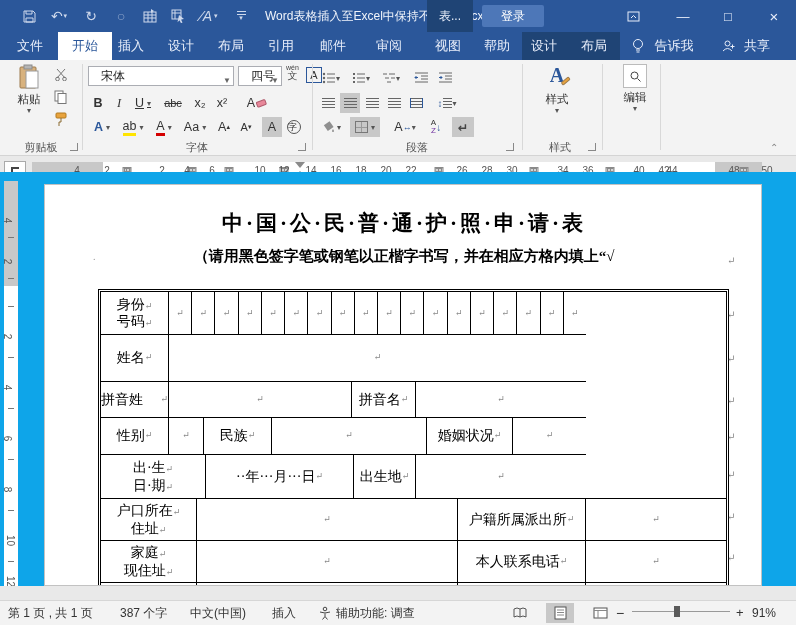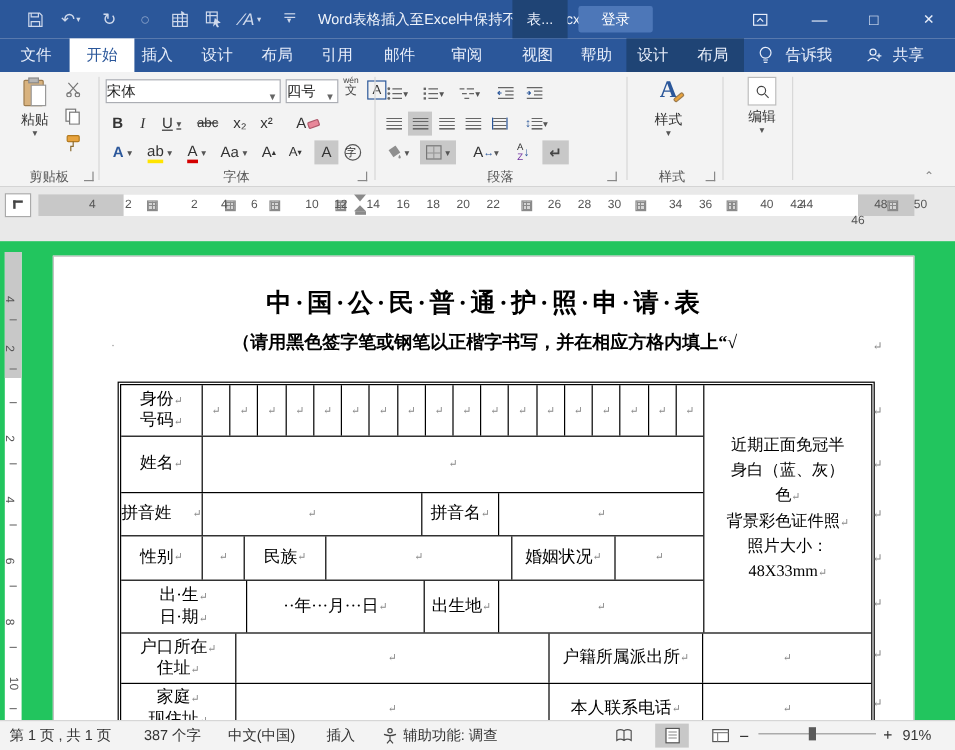--- a/index.html
+++ b/index.html
@@ -22,21 +22,21 @@
   .rtab.active { background:#fff; color:#2b579a; padding:0 14px; transform:translateX(-50%); }
 
   
   .ribbon { position:absolute; left:0; top:60px; width:796px; height:96px; background:#f3f3f3; border-bottom:1px solid #d4d4d4; font-size:12px; color:#333; }
   .gdiv { position:absolute; top:4px; width:1px; height:86px; background:#d8d8d8; }
   .glabel { position:absolute; top:80px; font-size:11px; color:#555; transform:translateX(-50%); white-space:nowrap; }
   .launch { position:absolute; width:8px; height:8px; border-right:1px solid #888; border-bottom:1px solid #888; }
   .bigbtn { position:absolute; top:4px; width:46px; height:74px; display:flex; flex-direction:column; align-items:center; }
   .bigbtn .lbl { font-size:11.5px; color:#333; margin-top:2px; }
   .dArr { font-size:8px; color:#555; line-height:7px; }
-  .combo { position:absolute; height:20px; background:#fff; border:1px solid #abadb3; font-size:12px; line-height:18px; padding-left:0; color:#222; }
+  .combo { position:absolute; height:20px; background:#fff; border:1px solid #abadb3; font-size:12px; line-height:18px; padding-left:12px; color:#222; }
   .combo .ca { position:absolute; right:2px; top:5px; font-size:8px; color:#666; }
   .sbtn { position:absolute; height:20px; display:flex; align-items:center; justify-content:center; color:#333; font-size:12.5px; }
   .sbtn.tog { background:#c8c8c8; }
   .bars { width:13px; height:10px; background:repeating-linear-gradient(to bottom,#666 0 1px,transparent 1px 3px); }
   .gridic { width:13px; height:12px; border:1px solid #777; background:
      linear-gradient(#9a9a9a,#9a9a9a) 50% 0/1px 100% no-repeat,
      linear-gradient(#9a9a9a,#9a9a9a) 0 50%/100% 1px no-repeat; }
 
   
   .rulerrow { position:absolute; left:0; top:156px; width:796px; height:30px; background:#e9e9e9; }
@@ -46,21 +46,21 @@
   .hruler .content { position:absolute; left:71px; top:0; width:612px; height:18px; background:#fff; }
   .hnum { position:absolute; top:3px; font-size:10px; color:#555; transform:translateX(-50%); }
   .hmark { position:absolute; top:5px; width:9px; height:9px; transform:translateX(-50%); border:1px solid #8a8a8a; background:
      repeating-linear-gradient(to right,#8a8a8a 0 1px,transparent 1px 3px),
      repeating-linear-gradient(to bottom,#8a8a8a 0 1px,#d5d5d5 1px 3px); }
   .ind-top { position:absolute; left:262px; top:6px; width:0; height:0; border-left:5px solid transparent; border-right:5px solid transparent; border-top:6px solid #8a8a8a; }
   .ind-bot { position:absolute; left:262px; top:15px; width:0; height:0; border-left:5px solid transparent; border-right:5px solid transparent; border-bottom:5px solid #8a8a8a; }
   .ind-box { position:absolute; left:263px; top:20px; width:9px; height:3px; background:#8a8a8a; }
 
   
-  .canvas { position:absolute; left:0; top:201px; width:796px; height:414px; background:#22c55e; overflow:hidden; }
+  .canvas { position:absolute; left:0; top:172px; width:796px; height:414px; background:#0ea5e9; overflow:hidden; }
   .vruler { position:absolute; left:4px; top:9px; width:14px; height:405px; background:#fff; }
   .vruler .vmargin { position:absolute; left:0; top:0; width:14px; height:105px; background:#c8c8c8; }
   .vnum { position:absolute; left:1px; font-size:10px; color:#555; transform:rotate(90deg); }
   .vtick { position:absolute; left:4px; width:6px; height:1px; background:#777; }
   .page { position:absolute; left:44px; top:12px; width:718px; height:402px; background:#fff; border:1px solid #c2c2c2; overflow:hidden; font-family:"Liberation Serif","DejaVu Serif",serif; }
   .crop-tl { position:absolute; left:77px; top:21px; width:20px; height:11px; border-right:1px solid #9a9a9a; border-bottom:1px solid #9a9a9a; }
   .crop-tr { position:absolute; left:729px; top:21px; width:20px; height:11px; border-left:1px solid #9a9a9a; border-bottom:1px solid #9a9a9a; }
   .doctitle { position:absolute; left:0; top:24px; width:718px; text-align:center; font-size:21px; font-weight:bold; letter-spacing:3px; color:#000; }
   .docsub { position:absolute; left:0; top:62px; width:718px; text-align:center; font-size:15px; font-weight:bold; color:#000; white-space:nowrap; }
   .mmark { position:absolute; left:682px; font-size:10px; color:#888; }
@@ -599,30 +599,20 @@
             <div class="cell" style="width:62px;">
                 <span>出生地</span>
                 <span class="rm9">↵</span>
               </div>
             <div class="cell" style="flex:1;">
                 <span class="rm9">↵</span>
               </div>
           </div>
         </div>
 
-        <div class="photo">
-          <div>
-            <span>近期正面免冠半</span><br>
-            <span>身白（蓝、灰）</span><br>
-            <span>色</span><span class="rm9">↵</span><br>
-            <span>背景彩色证件照</span><span class="rm9">↵</span><br>
-            <span>照片大小：</span><br>
-            <span style="font-family:'Liberation Serif',serif;">48X33mm</span><span class="rm9">↵</span>
-          </div>
-        </div>
       </div>
 
       <div class="trow" style="height:42px;border-top:1px solid #000;">
         <div class="cell vlines" style="width:96px;">
           <div><span>户口所在</span><span class="rm9">↵</span></div>
           <div><span>住址</span><span class="rm9">↵</span></div>
         </div>
         <div class="cell" style="width:261px;">
             <span class="rm9">↵</span>
           </div>

